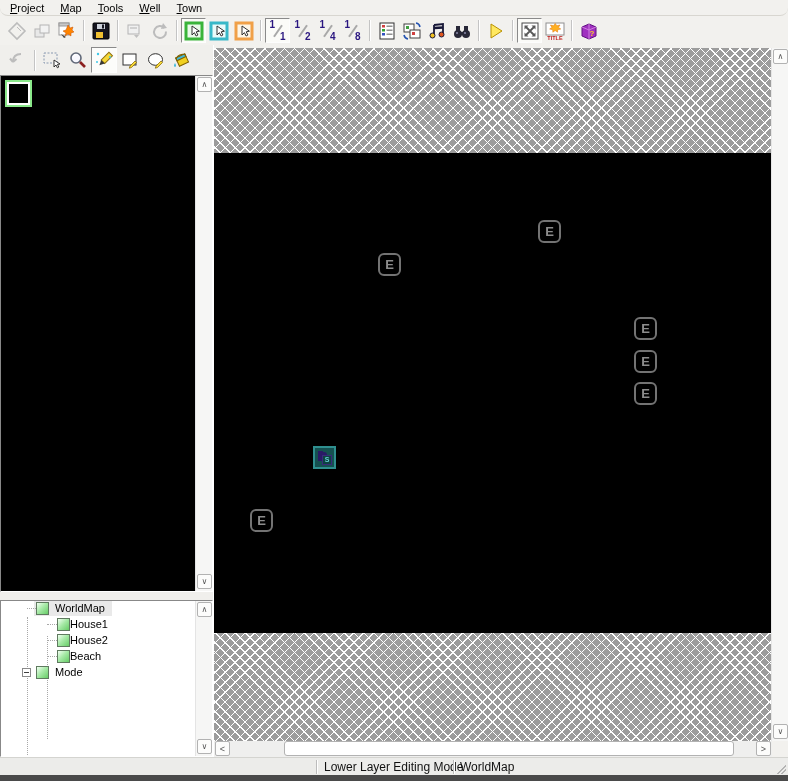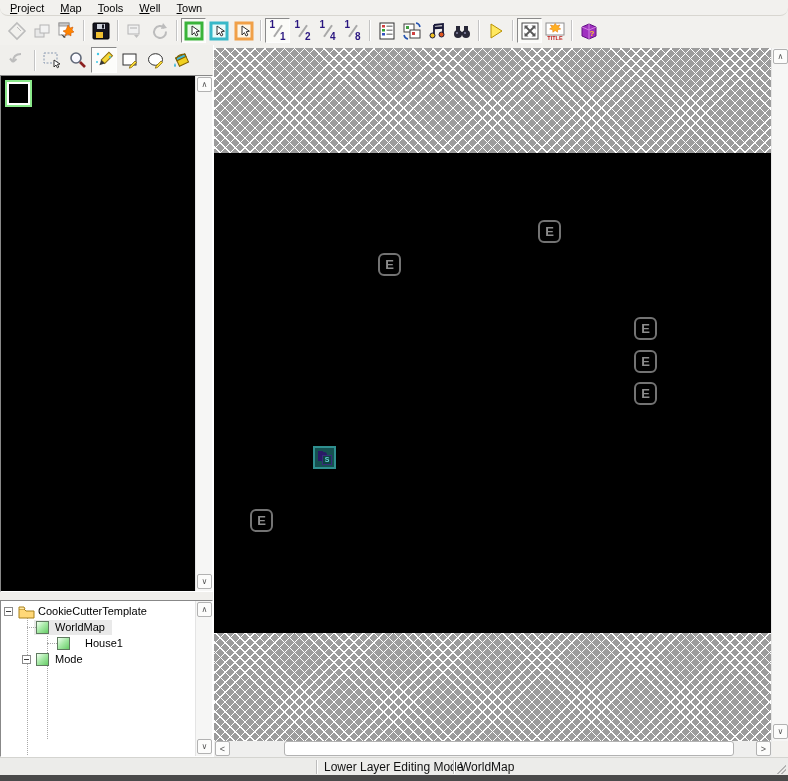--- a/index.html
+++ b/index.html
@@ -54,21 +54,21 @@
     border:1px solid #8a8a8a; z-index:2; }
   .trow .exp::after { content:""; position:absolute; left:1px; top:3px; width:5px; height:1px; background:#404040; }
   .trow .hstub { position:absolute; top:7px; height:1px; border-top:1px dotted #a8a8a8; }
   .trow .ticon { position:absolute; top:1px; z-index:2; }
   .map-tile-icon { display:block; width:13px; height:13px;
     background:linear-gradient(135deg,#f2fff2 0%,#a8eaa8 45%,#66cc66 100%);
     border:1px solid #5f7a5f; }
   .trow .lbl { position:absolute; top:1px; white-space:nowrap; z-index:2; }
   .lvl0 .exp { left:3px; } .lvl0 .ticon { left:17px; } .lvl0 .lbl { left:37px; }
   .lvl1 .exp { left:21px; } .lvl1 .ticon { left:35px; } .lvl1 .lbl { left:54px; }
-  .lvl2 .ticon { left:56px; } .lvl2 .lbl { left:84px; }
+  .lvl2 .ticon { left:56px; } .lvl2 .lbl { left:69px; }
   .lvl1 .hstub { left:26px; width:9px; } .lvl2 .hstub { left:46px; width:10px; }
   .trow.sel::before { content:""; position:absolute; left:33px; top:0; width:78px; height:15px; background:#e9e9e9; }
   .vguide { position:absolute; border-left:1px dotted #a8a8a8; width:0; z-index:1; }
   .vg-a { left:26px; top:16px; height:138px; }
   .vg-b { left:46px; top:35px; height:103px; }
 
   
   .vsb { position:absolute; right:0; top:0; bottom:0; width:17px; background:#f6f6f5;
     border-left:1px solid #e4e4e4; }
   .sb-btn { position:absolute; left:1px; width:15px; height:15px; background:#fcfcfb;
@@ -420,44 +420,48 @@
         </div>
       </div>
 
       <div class="splitter"></div>
 
       <div class="tree-wrap">
         <div class="tree-scrollable">
           <div class="vguide vg-a"></div>
           <div class="vguide vg-b"></div>
 
-          <div class="trow lvl0" style="margin-top:3px">
-            <span class="exp"></span>
-            <span class="ticon">
-                <svg width="17" height="14">
-                  <path d="M1 4 h5 l2 2 h8 v7 h-15 z" fill="#ffd878" stroke="#a8801a"></path>
-                  <path d="M1 4 v-2 h5 l1 2" fill="#ffe8a8" stroke="#a8801a"></path>
-                </svg>
-              </span>
-            <span class="lbl">CookieCutterTemplate</span>
-          </div>
           <div class="trow lvl1 sel">
             <span class="hstub"></span>
             <span class="ticon">
                 <span class="map-tile-icon"></span>
               </span>
             <span class="lbl">WorldMap</span>
           </div>
           <div class="trow lvl2">
             <span class="hstub"></span>
             <span class="ticon">
                 <span class="map-tile-icon"></span>
               </span>
             <span class="lbl">House1</span>
           </div>
+          <div class="trow lvl2">
+            <span class="hstub"></span>
+            <span class="ticon">
+                <span class="map-tile-icon"></span>
+              </span>
+            <span class="lbl">House2</span>
+          </div>
+          <div class="trow lvl2">
+            <span class="hstub"></span>
+            <span class="ticon">
+                <span class="map-tile-icon"></span>
+              </span>
+            <span class="lbl">Beach</span>
+          </div>
           <div class="trow lvl1">
             <span class="exp"></span>
             <span class="ticon">
                 <span class="map-tile-icon"></span>
               </span>
             <span class="lbl">Mode</span>
           </div>
         </div>
         <div class="vsb">
           <div class="sb-btn sb-up">

